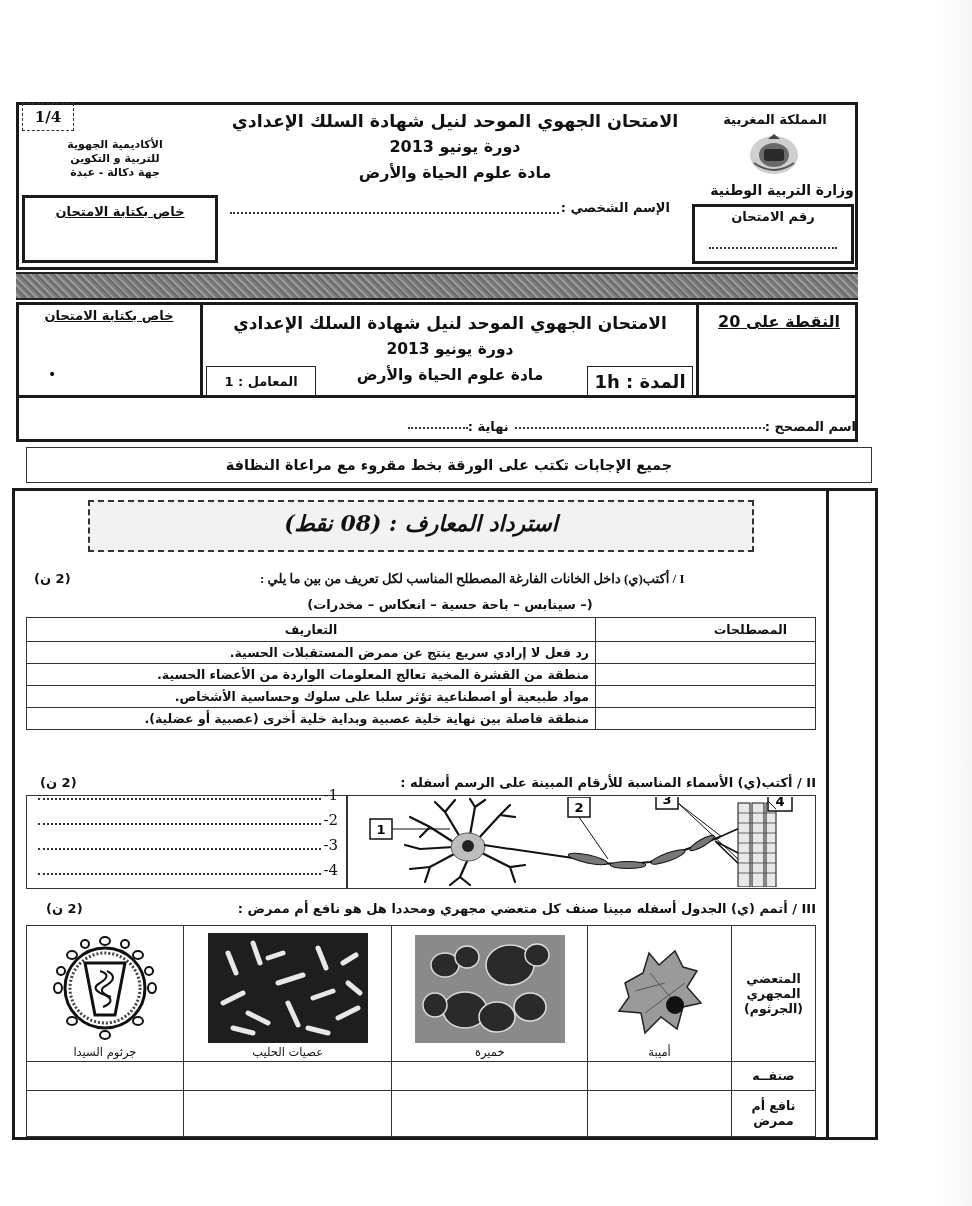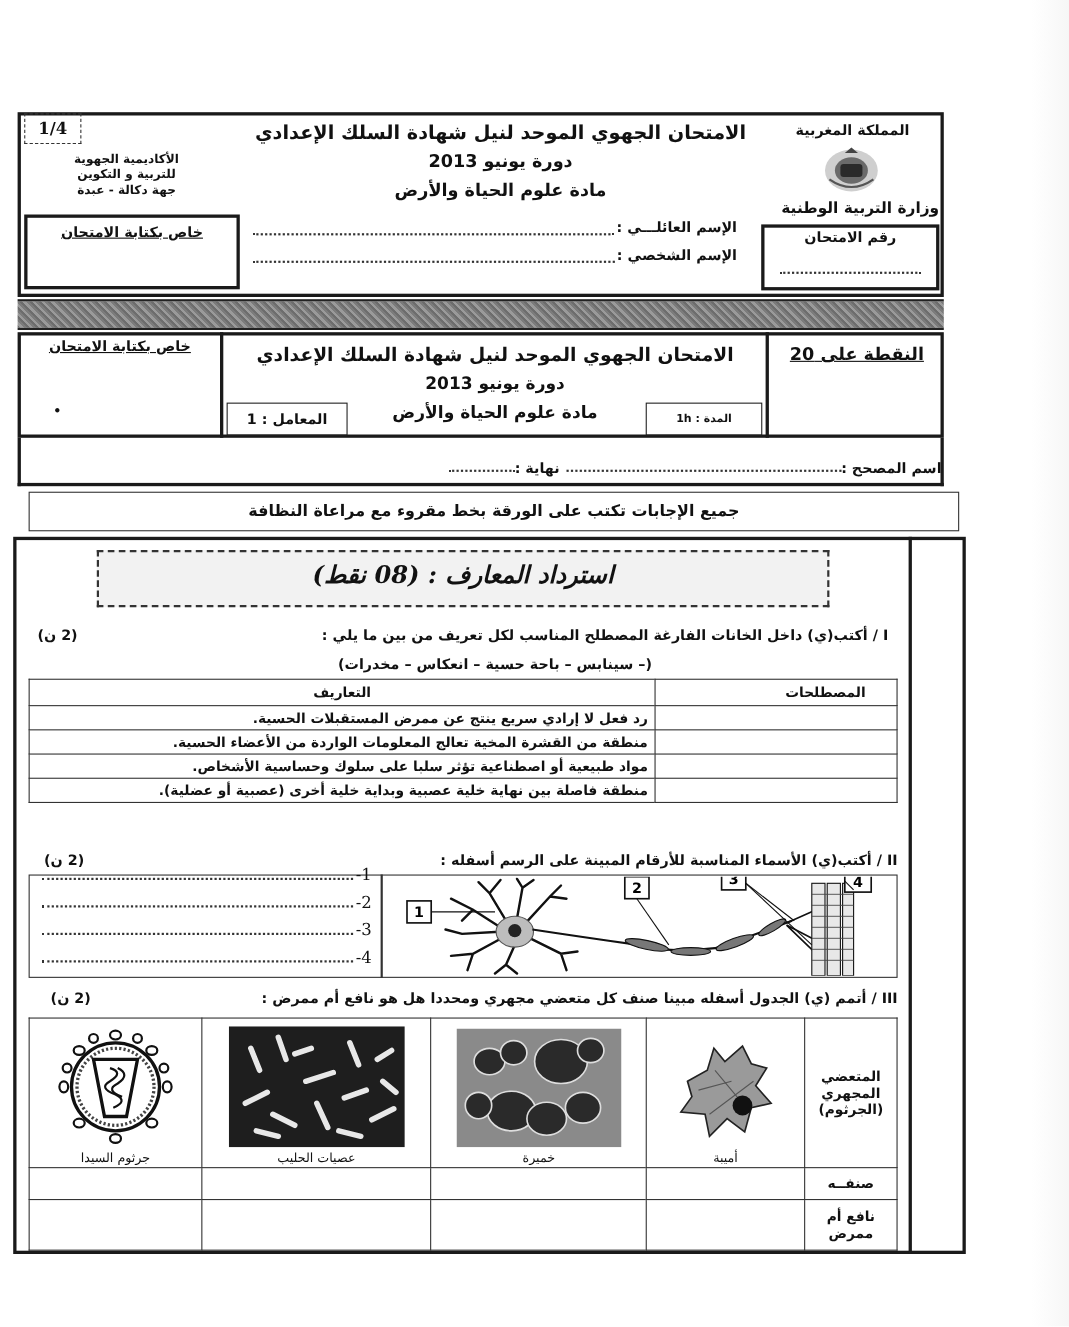--- a/index.html
+++ b/index.html
@@ -34,42 +34,42 @@
 
   
   #hdr2 { left: 16px; top: 302px; width: 842px; height: 96px; }
   #hdr2-div1 { left: 200px; top: 302px; width: 3px; height: 96px; background:#1a1a1a; }
   #hdr2-div2 { left: 696px; top: 302px; width: 3px; height: 96px; background:#1a1a1a; }
   #reserved-2 { left: 24px; top: 308px; width: 170px; font-size: 13px; text-align:center; text-decoration: underline; }
   #dot-mark { left: 48px; top: 366px; font-size: 14px; }
   #title-2 { left: 210px; top: 310px; width: 480px; font-size: 17px; text-align:center; line-height: 26px; }
   #title-2 .l2, #title-2 .l3 { font-size: 15.5px; }
   #coef-box { left: 206px; top: 366px; width: 110px; height: 30px; border: 1.5px solid #222; font-size: 13px; display:flex; align-items:center; justify-content:center; }
-  #duration-box { left: 587px; top: 366px; width: 106px; height: 30px; border: 1.5px solid #222; font-size: 10px; display:flex; align-items:center; justify-content:center; }
+  #duration-box { left: 587px; top: 366px; width: 106px; height: 30px; border: 1.5px solid #222; font-size: 18px; display:flex; align-items:center; justify-content:center; }
   #grade { left: 704px; top: 312px; width: 150px; font-size: 16px; text-align:center; text-decoration: underline; }
 
   #corrector-row { left: 16px; top: 398px; width: 842px; height: 44px; border: 3px solid #1a1a1a; border-top: none; }
   #corrector { left: 280px; top: 419px; width: 576px; font-size: 13px; display:flex; direction: rtl; align-items:flex-end; white-space: nowrap; }
   #corrector .line { width: 250px; border-bottom: 2px dotted #333; margin-bottom: 5px; }
   #corrector .line2 { width: 60px; border-bottom: 2px dotted #333; margin-bottom: 5px; }
   #corrector .gap { width: 6px; }
 
   #instruction { left: 26px; top: 447px; width: 846px; height: 36px; border: 1.5px solid #333; font-size: 14.5px; display:flex; align-items:center; justify-content:center; }
 
   
   #main-frame { left: 12px; top: 488px; width: 866px; height: 652px; border: 3px solid #1a1a1a; }
   #margin-col { left: 826px; top: 488px; width: 3px; height: 652px; background: #1a1a1a; }
 
   #section-title-box { left: 88px; top: 500px; width: 666px; height: 52px; border: 2px dashed #333; background: #f2f2f2; }
   #section-title { left: 88px; top: 510px; width: 666px; font-size: 22px; text-align: center; font-family: "DejaVu Serif", serif; font-style: italic; font-weight: bold; }
 
   .qtitle { font-size: 13px; }
   .points { font-size: 13px; }
 
-  #q1-title { left: 272px; top: 571px; width: 556px; text-align: center; }
+  #q1-title { left: 260px; top: 571px; width: 556px; text-align: left; font-family: Liberation Serif, serif; }
   #q1-points { left: 34px; top: 571px; }
   #q1-choices { left: 240px; top: 597px; width: 420px; font-size: 13px; text-align:center; }
 
   table { border-collapse: collapse; }
   #q1-table { position:absolute; left: 26px; top: 617px; width: 790px; font-size: 12.5px; direction: rtl; }
   #q1-table td, #q1-table th { border: 1.5px solid #333; height: 22px; padding: 0 6px; text-align: center; }
   #q1-table th { height: 24px; font-weight: bold; }
   #q1-table th.terms { width: 220px; text-align: right; padding-right: 28px; }
   #q1-table td.def { text-align: right; font-weight: bold; }
 
@@ -113,24 +113,20 @@
   <span>خاص بكتابة الامتحان</span>
 </div>
 
 <div class="abs ar" id="title-1">
   <div class="l1">الامتحان الجهوي الموحد لنيل شهادة السلك الإعدادي</div>
   <div class="l2">دورة يونيو 2013</div>
   <div class="l3">مادة علوم الحياة والأرض</div>
 </div>
 
 <div class="abs ar" id="name-fields">
-  <div class="field-row">
-    <span class="lbl">الإسم العائلـــي :</span>
-    <span class="line"></span>
-  </div>
   <div class="field-row">
     <span class="lbl">الإسم الشخصي :</span>
     <span class="line"></span>
   </div>
 </div>
 
 <div class="abs ar" id="kingdom">المملكة المغربية</div>
 <svg class="abs" id="emblem" viewBox="0 0 52 44">
   <ellipse cx="26" cy="22" rx="24" ry="19" fill="#cfcfcf"></ellipse>
   <ellipse cx="26" cy="22" rx="15" ry="12" fill="#6a6a6a"></ellipse>

